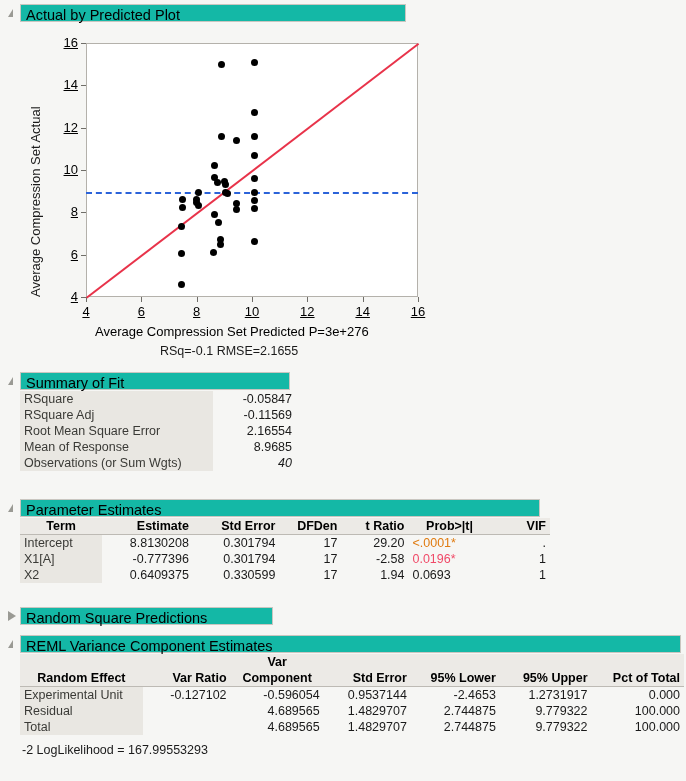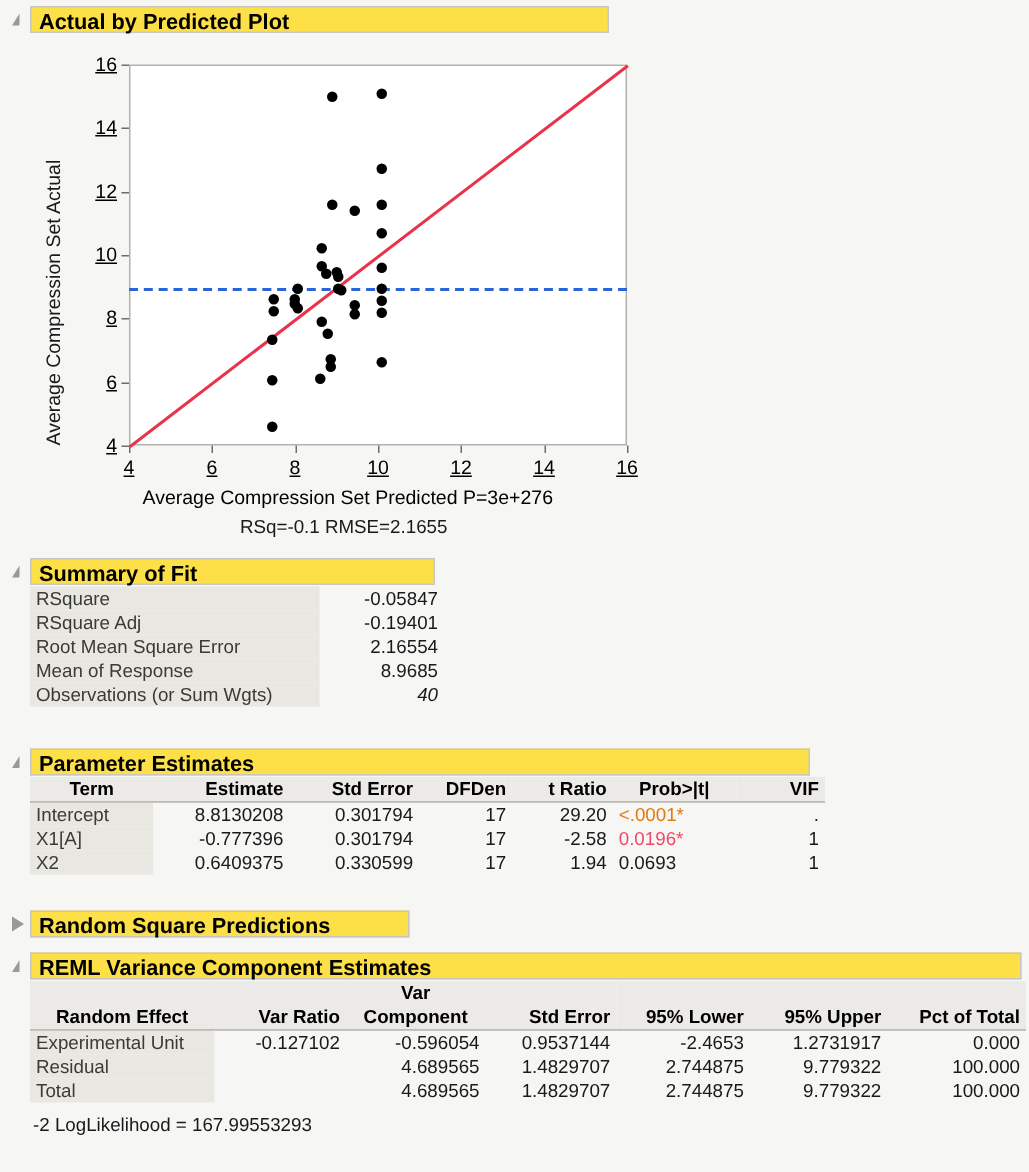--- a/index.html
+++ b/index.html
@@ -42,24 +42,24 @@
     border-left: 5px solid transparent;
     border-bottom: 8px solid #9a9a94;
   }
   .tri.closed::before {
     border-top: 5px solid transparent;
     border-bottom: 5px solid transparent;
     border-left: 8px solid #9a9a94;
     top: 6px;
   }
   .outline-title {
-    font-weight: bold;
+    font-weight: normal;
     font-size: 14.5px;
     color: #000;
-    background: #fde047;
+    background: #14b8a6;
     border: 1px solid #c9c6c0;
     padding: 1px 8px 2px 5px;
     line-height: 18px;
     height: 18px;
     white-space: nowrap;
     box-sizing: border-box;
   }
 
   
   #plot-block { position: relative; }
@@ -244,21 +244,21 @@
     <span class="outline-title" style="width:270px;">Summary of Fit</span>
   </div>
   <table class="rpt" id="sof-table" style="margin-left:20px;">
     <tbody id="sof-body">
         <tr>
           <td class="lbl-col" style="width: 185px;">RSquare</td>
           <td class="num" style="width: 75px;">-0.05847</td>
         </tr>
         <tr>
           <td class="lbl-col" style="width: 185px;">RSquare Adj</td>
-          <td class="num" style="width: 75px;">-0.19401</td>
+          <td class="num" style="width: 75px;">-0.11569</td>
         </tr>
         <tr>
           <td class="lbl-col" style="width: 185px;">Root Mean Square Error</td>
           <td class="num" style="width: 75px;">2.16554</td>
         </tr>
         <tr>
           <td class="lbl-col" style="width: 185px;">Mean of Response</td>
           <td class="num" style="width: 75px;">8.9685</td>
         </tr>
         <tr>

